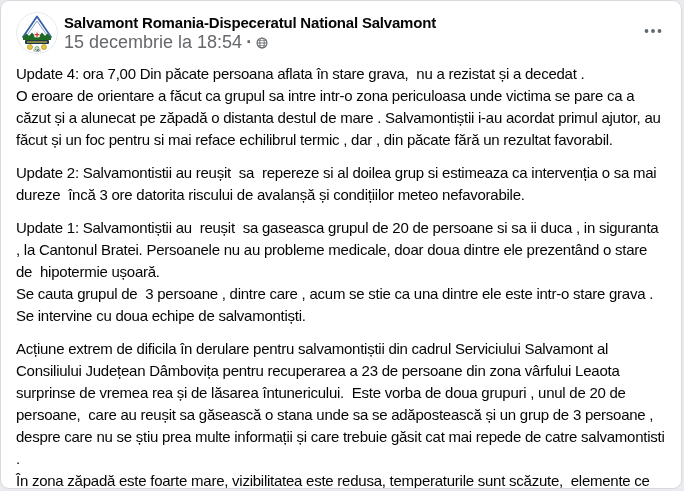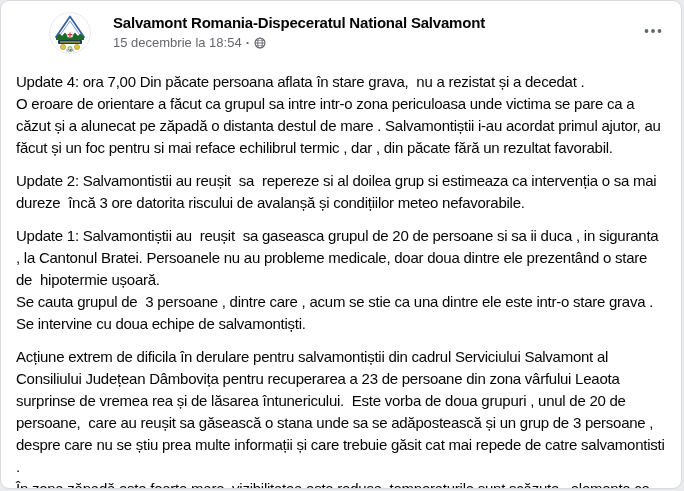--- a/index.html
+++ b/index.html
@@ -14,24 +14,23 @@
     width:682px;height:489px;
     background:#ffffff;
     border:1px solid #d8dadf;
     border-radius:9px;
     box-sizing:border-box;
     overflow:hidden;
   }
   .post-header{
     display:flex;
     align-items:flex-start;
-    gap:22px;
+    gap:6px;
     padding:11px 16px 0 15px;
     position:relative;
-    margin-left:33px;
   }
   .avatar{
     width:42px;height:42px;
     border-radius:50%;
     flex:0 0 auto;
     cursor:pointer;
   }
   .header-text{
     padding-top:1px;
     min-width:0;
@@ -42,21 +41,21 @@
     letter-spacing:-0.2px;
     color:#050505;
     line-height:20px;
     cursor:pointer;
   }
   .meta-row{
     display:flex;
     align-items:center;
     gap:4px;
     margin-top:1px;
-    font-size:13px;
+    font-size:18px;
     color:#65676b;
     line-height:17px;
   }
   .meta-dot{font-weight:700;}
   .globe{display:inline-block;margin-top:1px;}
   .more-btn{
     position:absolute;
     top:14px;right:12px;
     width:32px;height:32px;
     border:none;background:transparent;
@@ -65,21 +64,21 @@
     cursor:pointer;
   }
   .post-text{
     padding:9px 16px 0 15px;
     font-size:15px;
     letter-spacing:-0.25px;
     line-height:22px;
     color:#050505;
   }
   .post-par{
-    margin:8px 0 11px 0;
+    margin:0 0 11px 0;
     white-space:pre-wrap;
   }
 </style>
 </head>
 <body>
 
 <div class="post-card">
 
   <div class="post-header">
 

